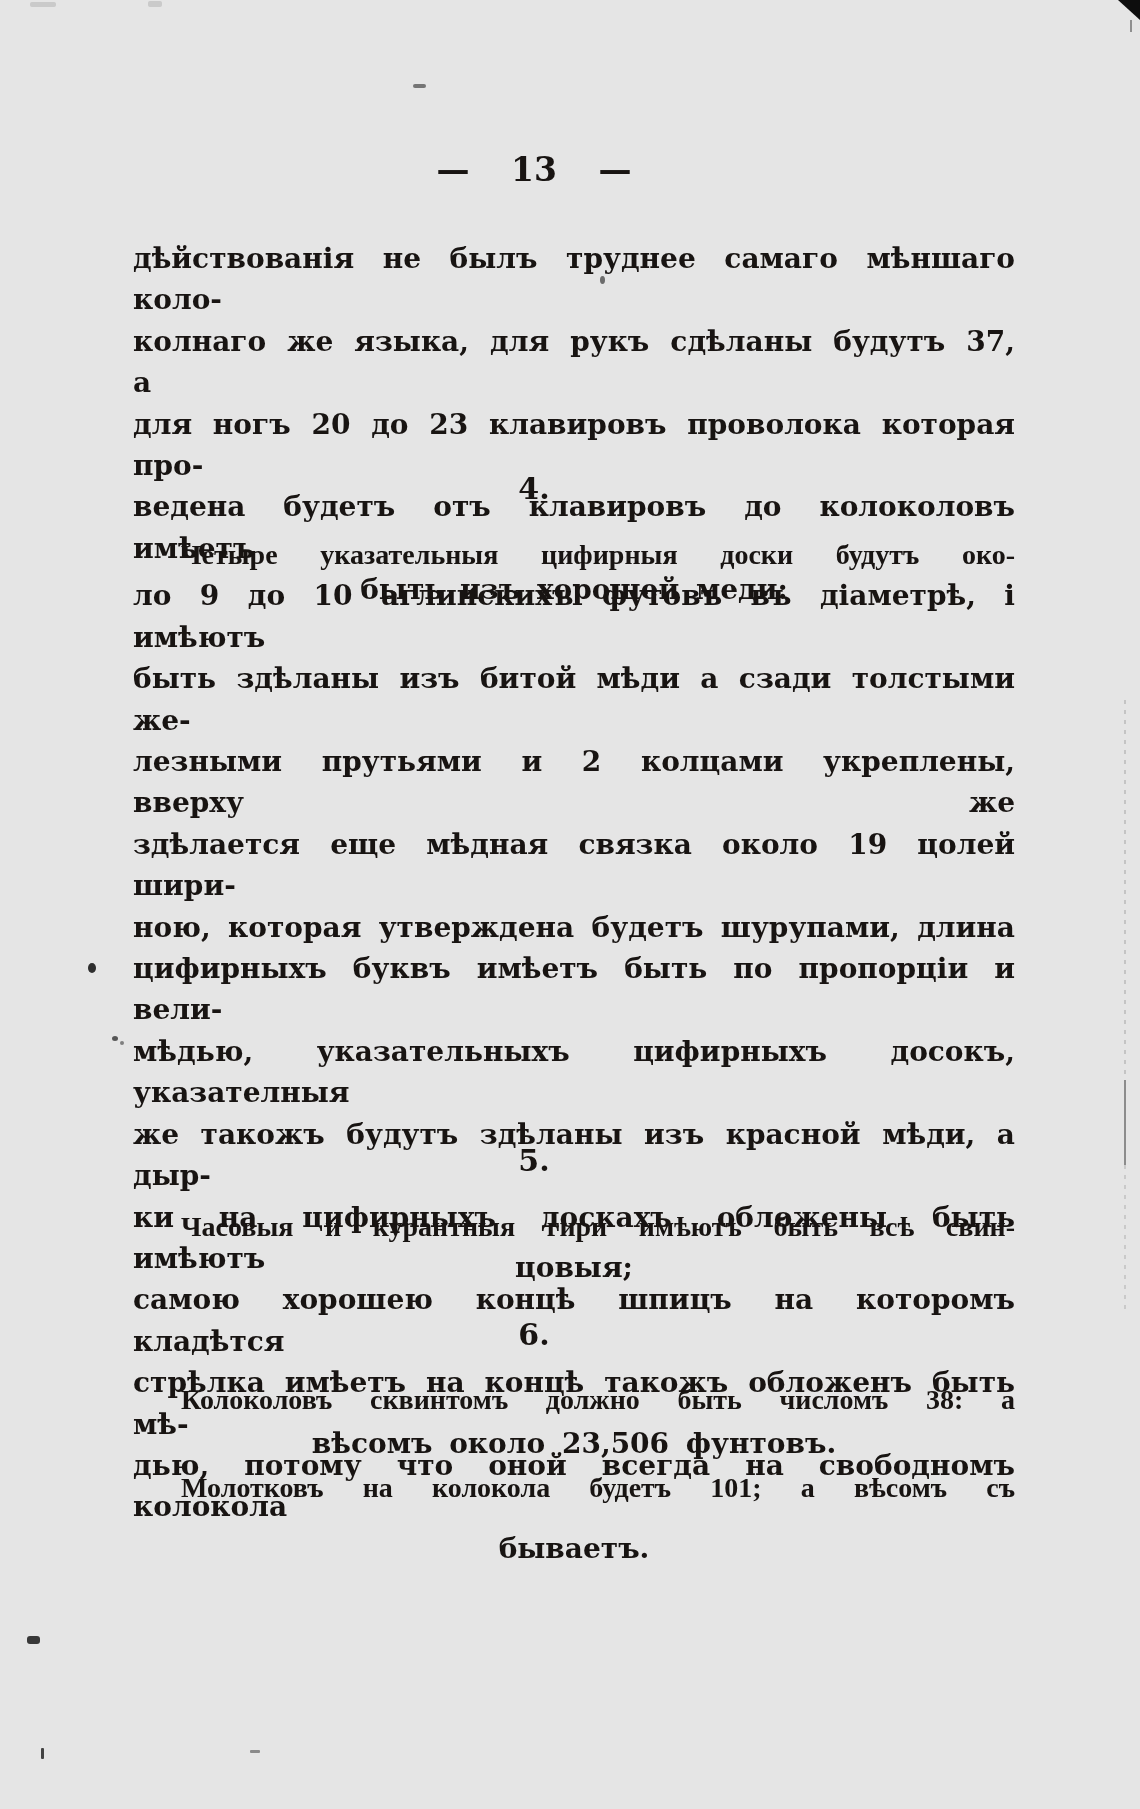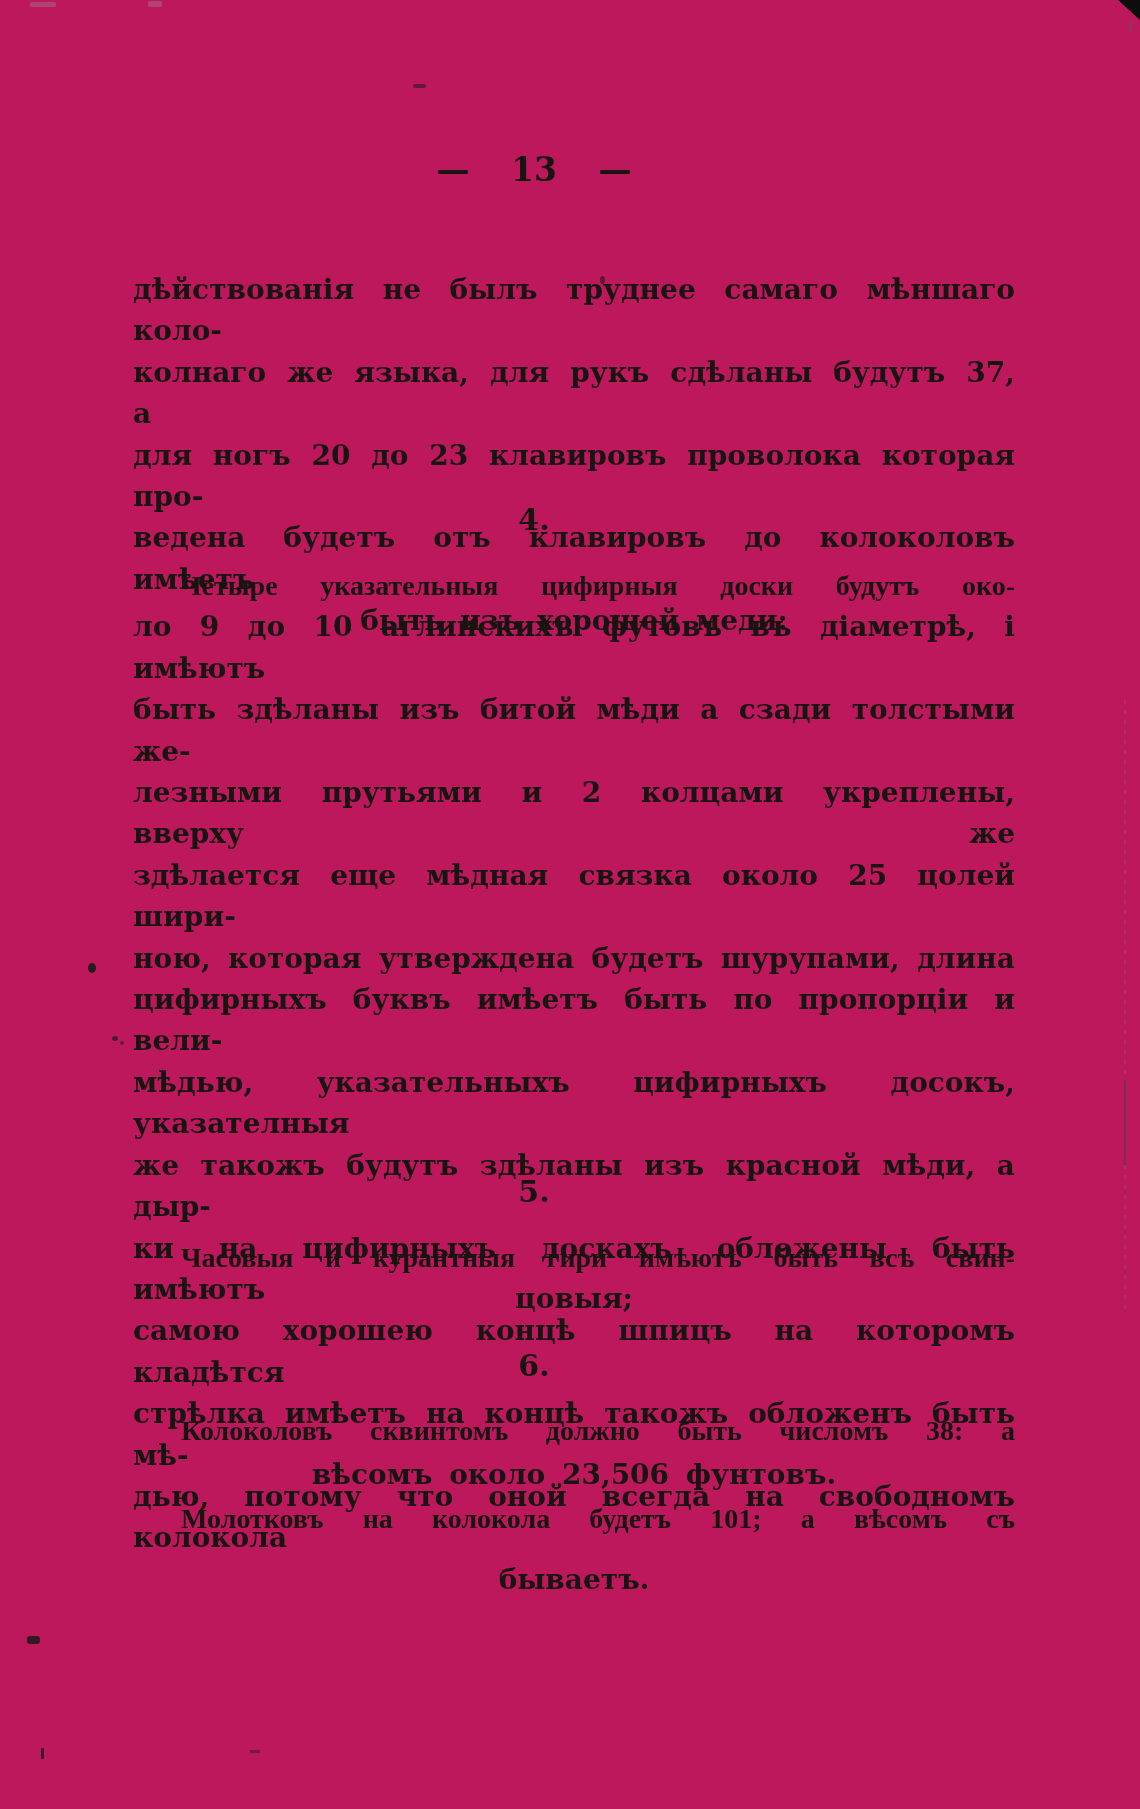--- a/index.html
+++ b/index.html
@@ -1,33 +1,33 @@
 <!DOCTYPE html>
 <html><head>
 <meta charset="utf-8">
 <style>
   html,body{margin:0;padding:0;background:#ffffff;}
   .page{
     position:relative;
     width:1140px;height:1809px;
-    background:#be185d;
+    background:#e5e5e5;
     font-family:"DejaVu Serif", serif;
     font-weight:700;
     color:#181412;
     overflow:hidden;
   }
   .page-number{
     position:absolute;
     top:150px;left:133px;width:882px;
     text-align:center;
     font-size:33px;
     word-spacing:30px;
     transform:translateX(-40px);
   }
-  .block{position:absolute;left:133px;width:882px;margin-top:31px;}
+  .block{position:absolute;left:133px;width:882px;}
   .heading{
     text-align:center;
     font-size:30px;
     transform:translateX(-40px);
   }
   .line{
     font-size:28px;
     line-height:41.4px;
     word-spacing:7px;
     text-align:center;
@@ -67,21 +67,21 @@
       <div class="line j">для ногъ 20 до 23 клавировъ проволока которая про-</div>
       <div class="line j">ведена будетъ отъ клавировъ до колоколовъ имѣетъ</div>
       <div class="line">быть изъ хорошей меди:</div>
     </div>
   <div class="block heading" style="top:471px">4.</div>
   <div class="block para" style="top:534px">
       <div class="line j ind">Четыре указательныя цифирныя доски будутъ око-</div>
       <div class="line j">ло 9 до 10 аглинскихъ футовъ въ діаметрѣ, і имѣютъ</div>
       <div class="line j">быть здѣланы изъ битой мѣди а сзади толстыми же-</div>
       <div class="line j">лезными прутьями и 2 колцами укреплены, вверху же</div>
-      <div class="line j">здѣлается еще мѣдная связка около 25 цолей шири-</div>
+      <div class="line j">здѣлается еще мѣдная связка около 19 цолей шири-</div>
       <div class="line j">ною, которая утверждена будетъ шурупами, длина</div>
       <div class="line j">цифирныхъ буквъ имѣетъ быть по пропорціи и вели-</div>
       <div class="line j">мѣдью, указательныхъ цифирныхъ досокъ, указателныя</div>
       <div class="line j">же такожъ будутъ здѣланы изъ красной мѣди, а дыр-</div>
       <div class="line j">ки на цифирныхъ доскахъ обложены быть имѣютъ</div>
       <div class="line j">самою хорошею концѣ шпицъ на которомъ кладѣтся</div>
       <div class="line j">стрѣлка имѣетъ на концѣ такожъ обложенъ быть мѣ-</div>
       <div class="line j">дью, потому что оной всегда на свободномъ колокола</div>
       <div class="line">бываетъ.</div>
     </div>

